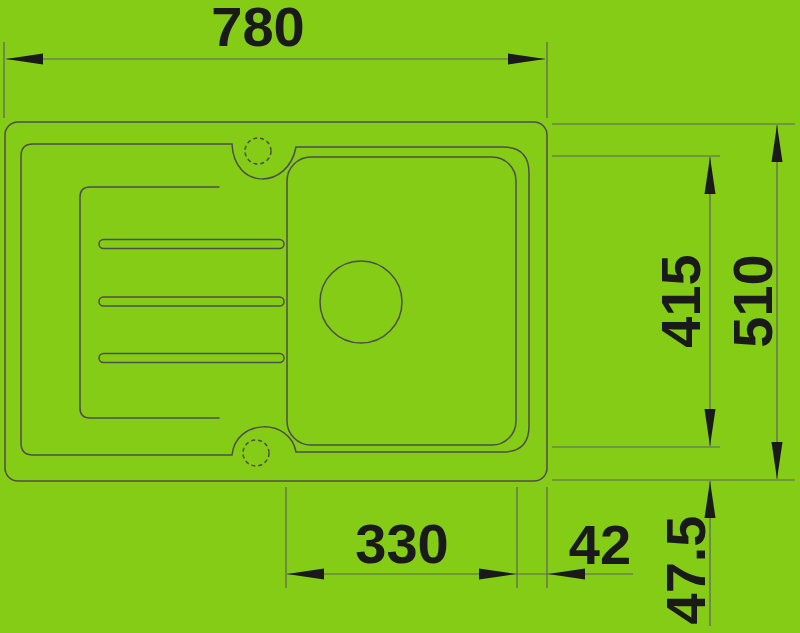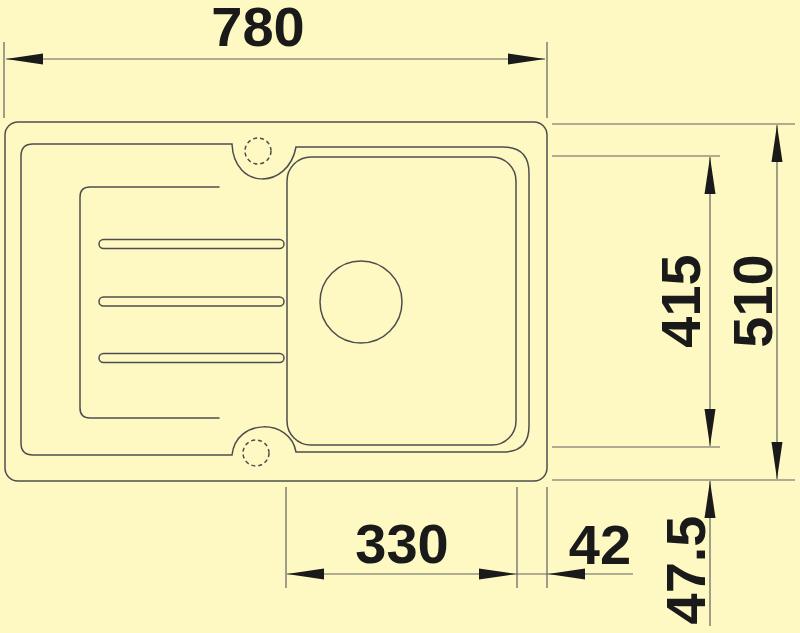--- a/index.html
+++ b/index.html
@@ -1,19 +1,19 @@
 <!DOCTYPE html>
 <html><head>
 <meta charset="utf-8">
 <style>
   html,body{margin:0;padding:0;background:#ffffff;}
   .canvas{
     position:relative;
     width:800px;height:633px;
-    background:#fef9c3;
+    background:#84cc16;
     font-family:"Liberation Sans", sans-serif;
     overflow:hidden;
   }
   svg{display:block;}
   .dim-text{
     font-family:"Liberation Sans", sans-serif;
     font-weight:bold;
     font-size:56px;
     fill:#1a1a1a;
   }

